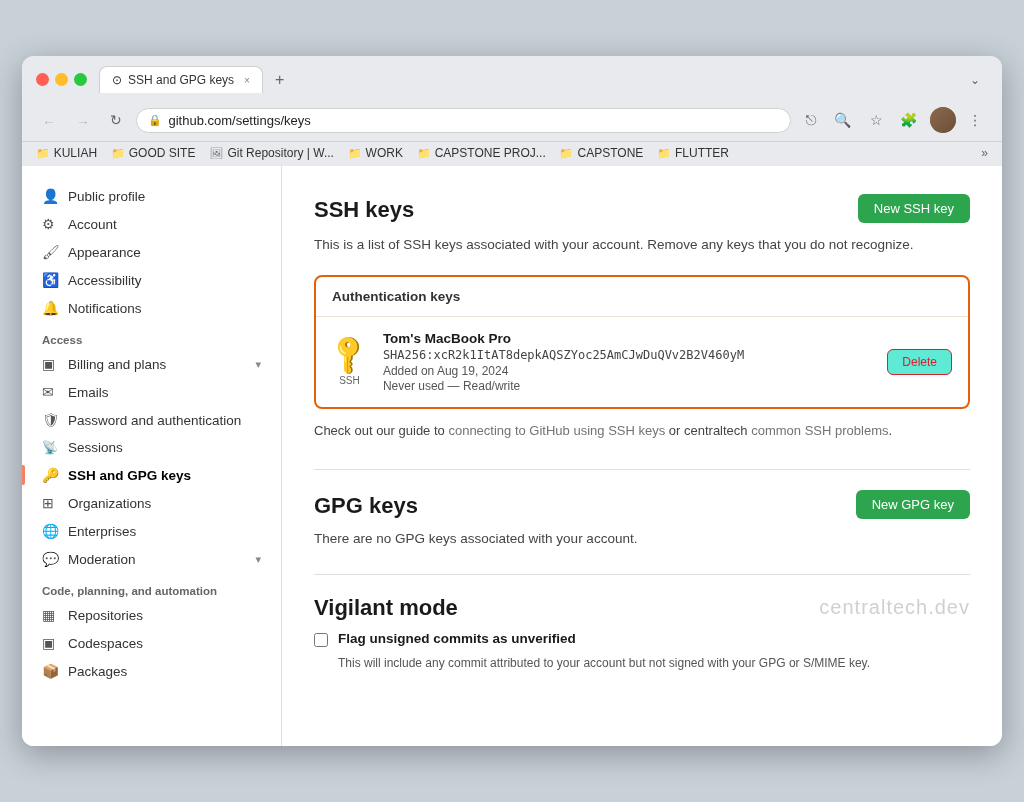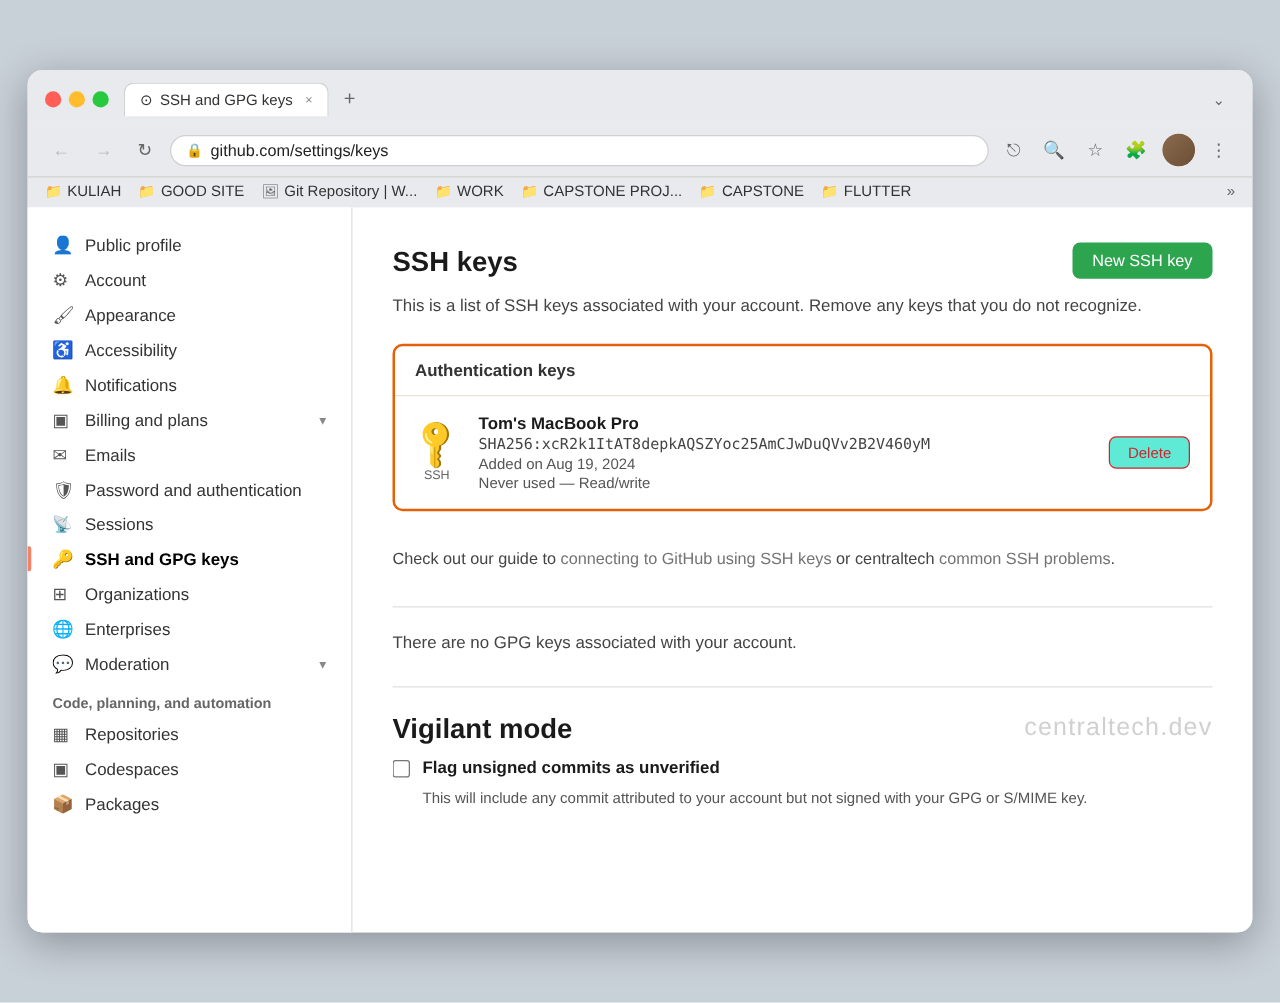--- a/index.html
+++ b/index.html
@@ -237,21 +237,21 @@
     .section-desc {
       font-size: 13.5px;
       color: #444;
       margin-bottom: 20px;
       line-height: 1.5;
     }
     
     .auth-keys-box {
       border: 2px solid #e36209;
       border-radius: 8px;
-      margin-bottom: 28px;
+      margin-bottom: 12px;
       overflow: hidden;
     }
     .auth-keys-header {
       padding: 12px 16px;
       font-size: 13.5px;
       font-weight: 600;
       color: #333;
       border-bottom: 1px solid #f0e0d0;
     }
     .key-entry {
@@ -444,20 +444,21 @@
       </div>
       <div class="sidebar-item">
         <span class="sidebar-icon">♿</span>
         <span>Accessibility</span>
       </div>
       <div class="sidebar-item">
         <span class="sidebar-icon">🔔</span>
         <span>Notifications</span>
       </div>
 
+      <div class="sidebar-section-label">Access</div>
 
       <div class="sidebar-item">
         <span class="sidebar-icon">▣</span>
         <span>Billing and plans</span>
         <span class="sidebar-item-chevron">▾</span>
       </div>
       <div class="sidebar-item">
         <span class="sidebar-icon">✉</span>
         <span>Emails</span>
       </div>
@@ -528,20 +529,24 @@
         </div>
       </div>
 
       <p class="guide-text">
         <span>Check out our guide to </span><a class="guide-link">connecting to GitHub using SSH keys</a><span> or centraltech </span><a class="guide-link">common SSH problems</a><span>.</span>
       </p>
 
       <hr class="section-divider">
 
       <div class="gpg-section">
+        <div class="section-header">
+          <h2 class="section-title">GPG keys</h2>
+          <button class="btn-green">New GPG key</button>
+        </div>
         <p class="gpg-desc">There are no GPG keys associated with your account.</p>
       </div>
 
       <hr class="section-divider">
 
       <div class="vigilant-section">
         <div class="vigilant-header-row">
           <h2 class="vigilant-title">Vigilant mode</h2>
           <span class="watermark">centraltech.dev</span>
         </div>

